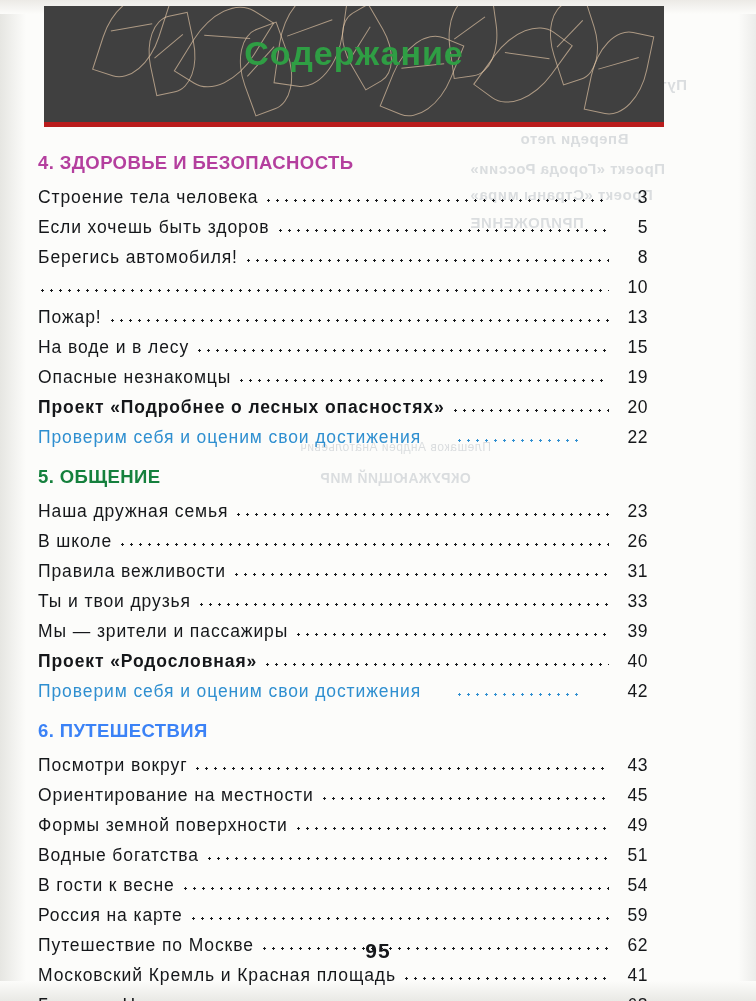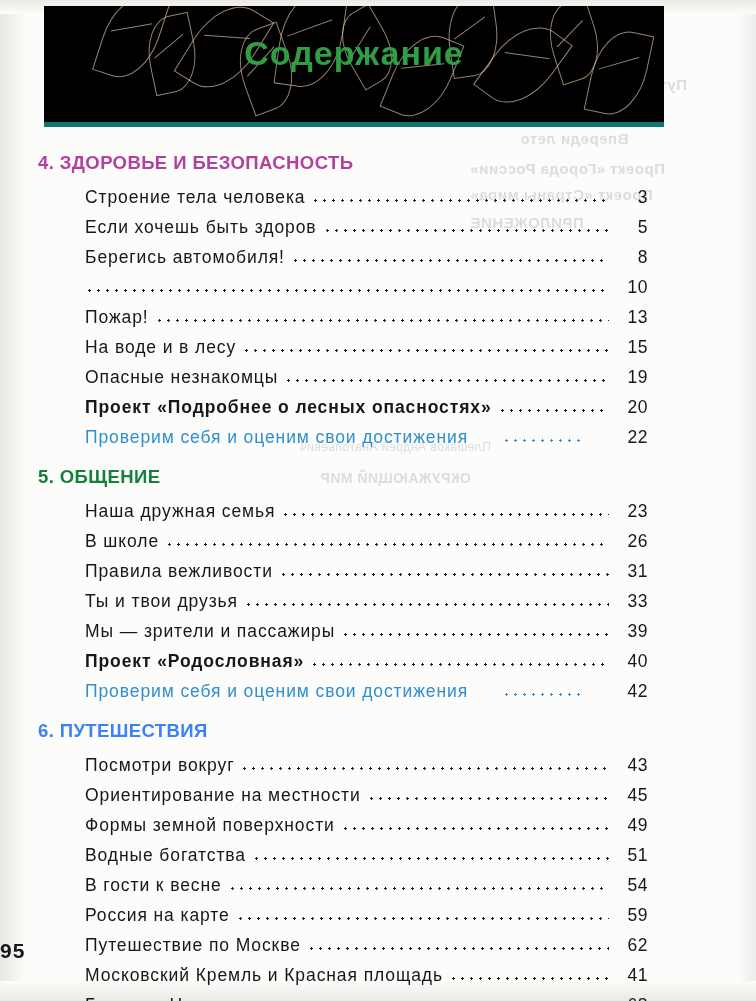--- a/index.html
+++ b/index.html
@@ -56,22 +56,22 @@
     font-family: "Liberation Sans", sans-serif;
   }
 
   
   .banner {
     position: absolute;
     left: 44px;
     top: 6px;
     width: 620px;
     height: 116px;
-    background: #000000;
-    border-bottom: 5px solid #0f766e;
+    background: #404040;
+    border-bottom: 5px solid #b91c1c;
     overflow: hidden;
   }
   .banner .leaf {
     position: absolute;
     border: 1.5px solid #e7c9a8;
     border-radius: 60% 0 60% 0;
     opacity: 0.65;
   }
   .banner .leaf::after {
     content: "";
@@ -115,21 +115,20 @@
   .sec-comm    { color: #15803d; }
   .sec-travel  { color: #3b82f6; }
 
   .entry {
     display: flex;
     align-items: flex-end;
     font-size: 17.5px;
     color: #15171a;
     line-height: 30px;
     white-space: nowrap;
-    margin-left: 47px;
   }
   .entry .label {
     flex: 0 0 auto;
     letter-spacing: 0.9px;
     padding-right: 6px;
   }
   .entry .dots {
     flex: 1 1 auto;
     overflow: hidden;
     height: 21px;
@@ -153,20 +152,21 @@
     background-image: radial-gradient(circle, #2f8fd0 1.1px, transparent 1.2px);
   }
   .entry.check .page-no {
     color: #15171a;
   }
 
   .folio {
     position: absolute;
     left: 0; right: 0;
     bottom: 38px;
+    text-align: center;
     font-size: 21px;
     font-weight: bold;
     color: #15171a;
     letter-spacing: 1px;
   }
 </style>
 </head>
 <body>
 
 <div class="page">

